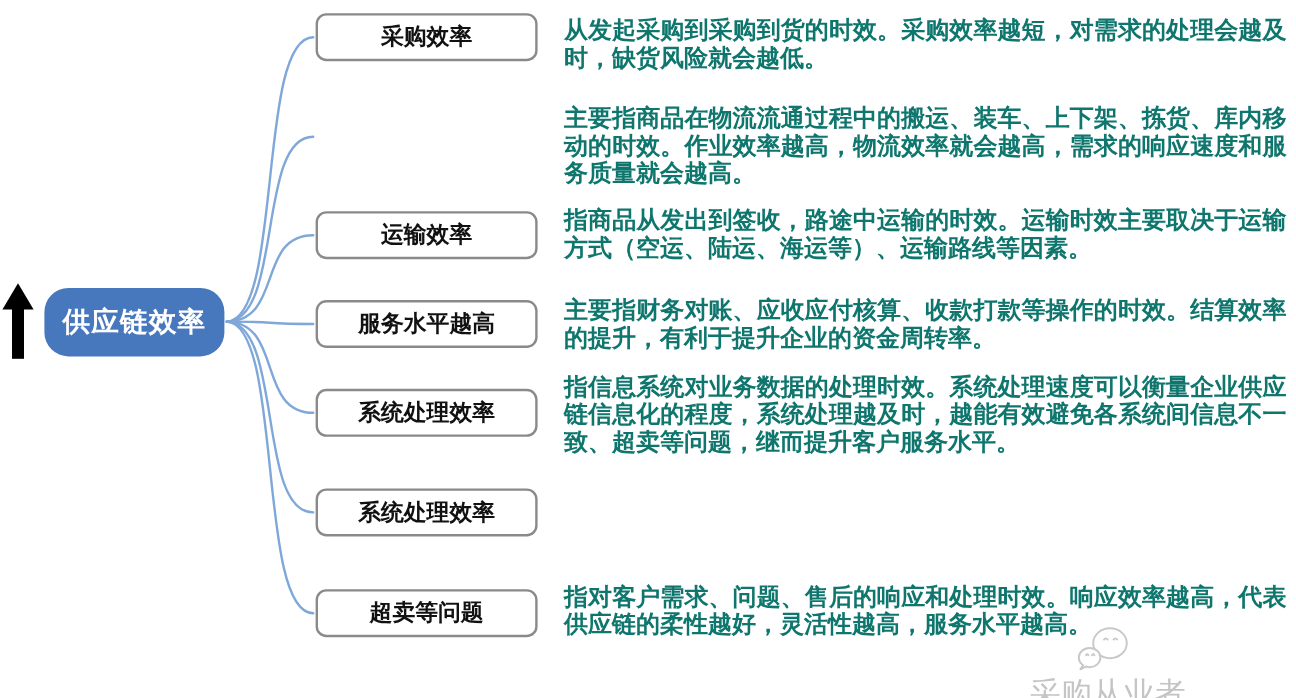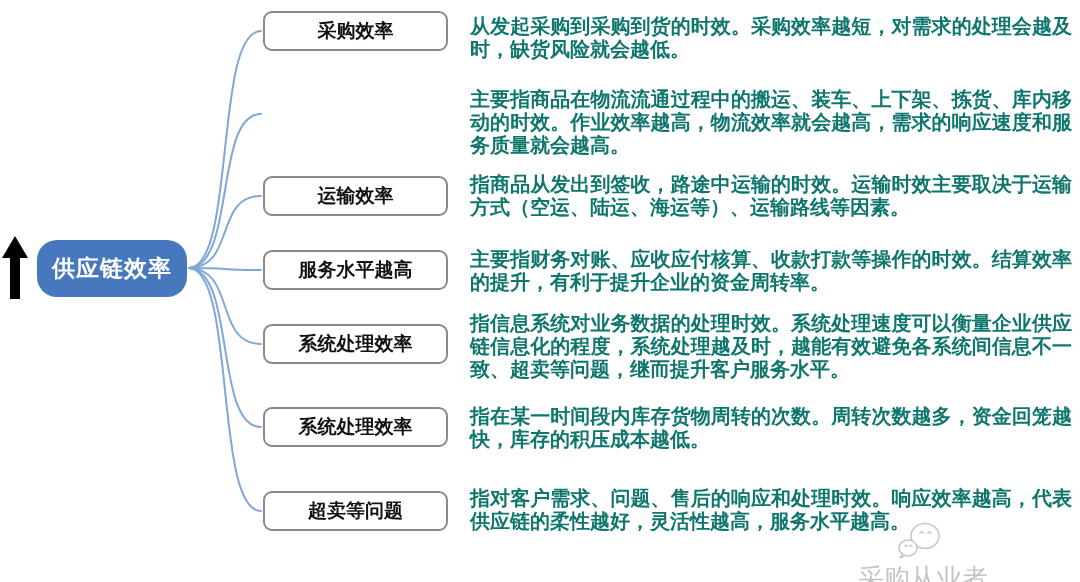--- a/index.html
+++ b/index.html
@@ -154,21 +154,20 @@
   </div>
   <div class="branch-box" style="top:491px">
     <span>超卖等问题</span>
   </div>
 
   <div class="branch-desc" style="top:15px">从发起采购到采购到货的时效。采购效率越短，对需求的处理会越及时，缺货风险就会越低。</div>
   <div class="branch-desc" style="top:173px">指商品从发出到签收，路途中运输的时效。运输时效主要取决于运输方式（空运、陆运、海运等）、运输路线等因素。</div>
   <div class="branch-desc" style="top:88px">主要指商品在物流流通过程中的搬运、装车、上下架、拣货、库内移动的时效。作业效率越高，物流效率就会越高，需求的响应速度和服务质量就会越高。</div>
   <div class="branch-desc" style="top:248px">主要指财务对账、应收应付核算、收款打款等操作的时效。结算效率的提升，有利于提升企业的资金周转率。</div>
   <div class="branch-desc" style="top:312px">指信息系统对业务数据的处理时效。系统处理速度可以衡量企业供应链信息化的程度，系统处理越及时，越能有效避免各系统间信息不一致、超卖等问题，继而提升客户服务水平。</div>
-  <div class="branch-desc" style="top:405px">指在某一时间段内库存货物周转的次数。周转次数越多，资金回笼越快，库存的积压成本越低。</div>
   <div class="branch-desc" style="top:487px">指对客户需求、问题、售后的响应和处理时效。响应效率越高，代表供应链的柔性越好，灵活性越高，服务水平越高。</div>
 
   <div class="watermark">
     <svg class="wm-logo" viewBox="0 0 46 40">
       <g fill="none" stroke="#c8c8c8" stroke-width="1.6">
         <ellipse cx="28" cy="15" rx="14" ry="12.5"></ellipse>
         <path d="M18,25 L14,30 L20,26.5" fill="#ffffff" stroke="#c8c8c8"></path>
         <ellipse cx="11" cy="27" rx="9" ry="8" fill="#ffffff"></ellipse>
         <path d="M6,33 L3,37 L9,34" fill="#ffffff" stroke="#c8c8c8"></path>
       </g>

